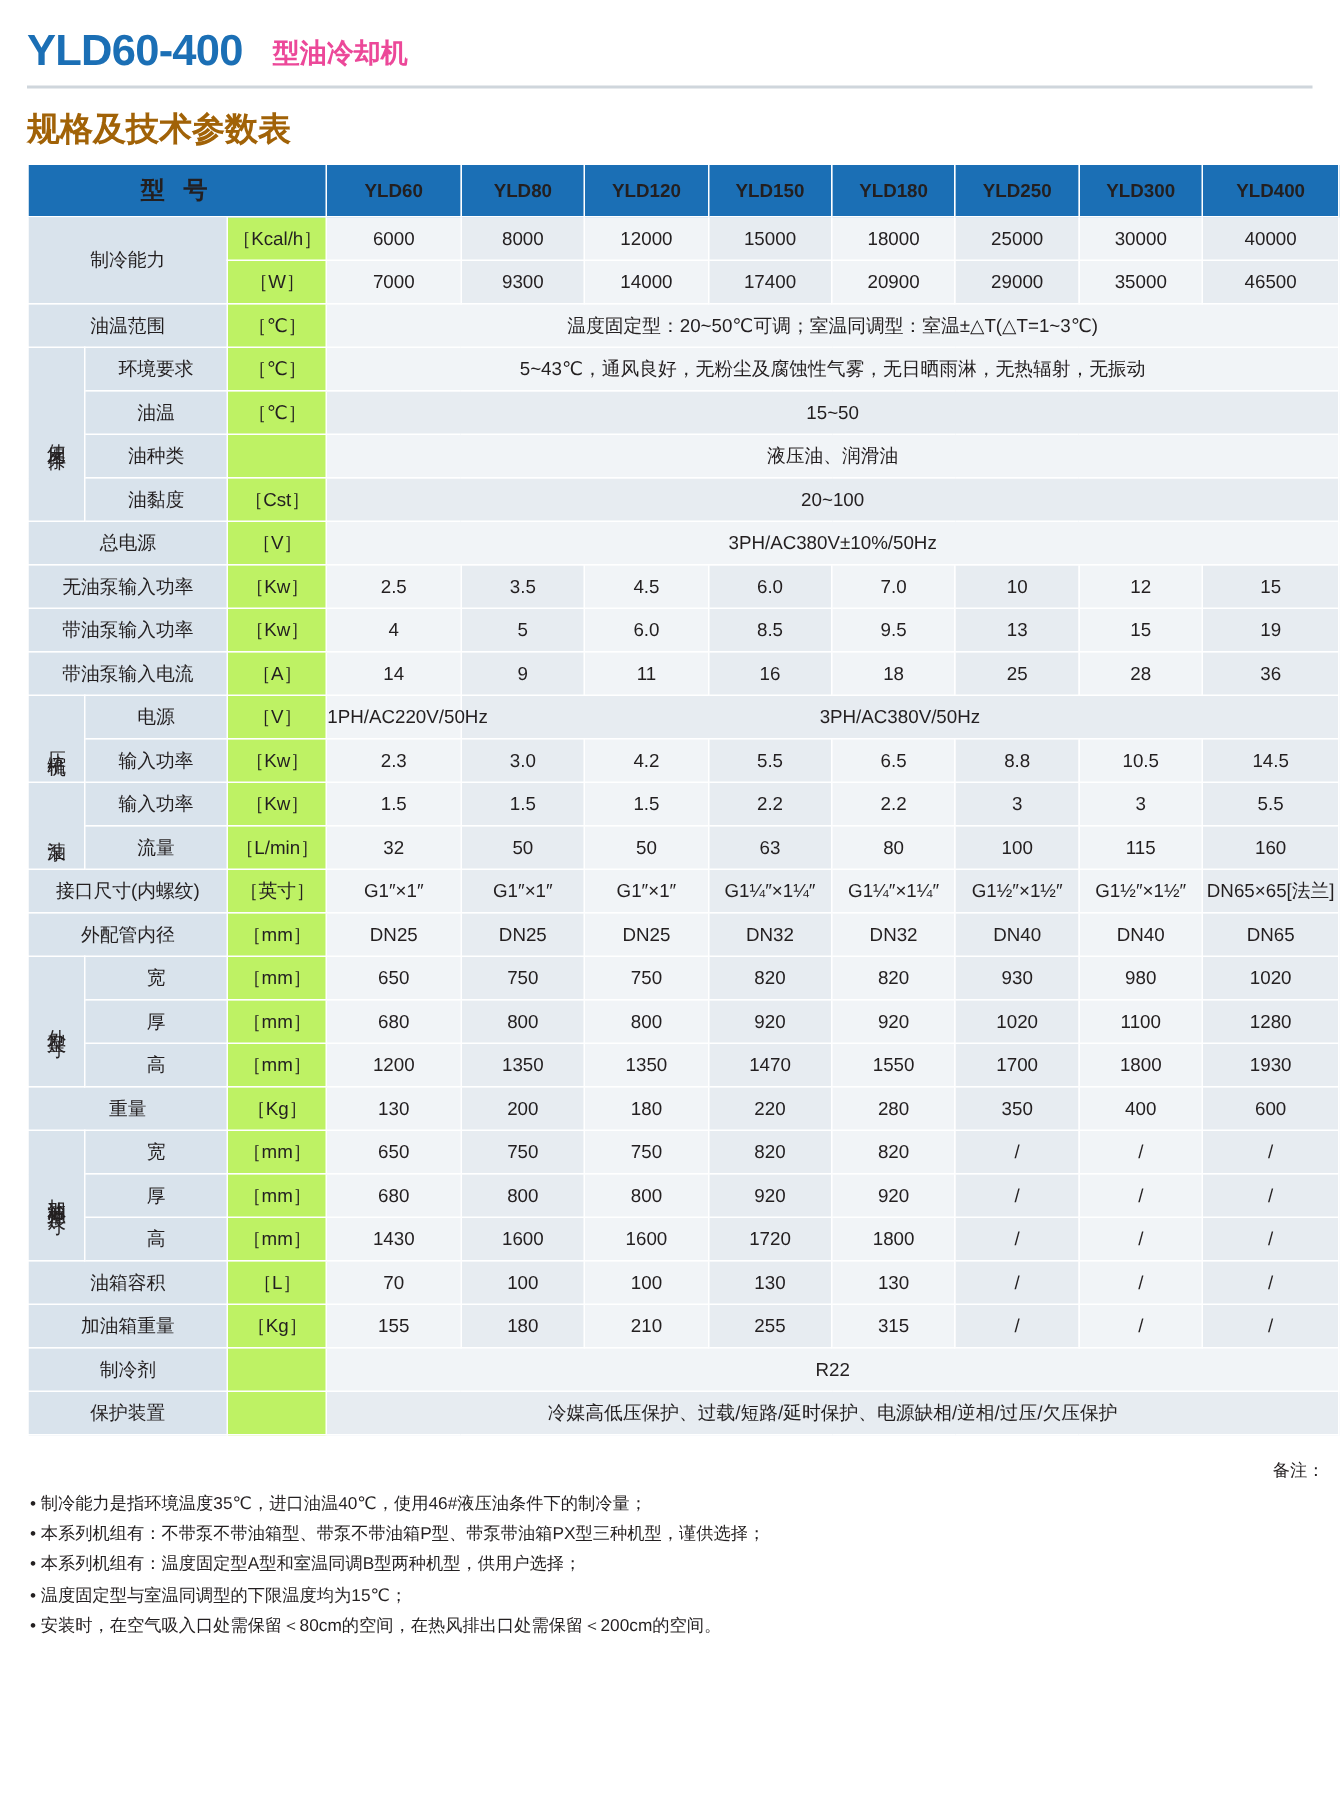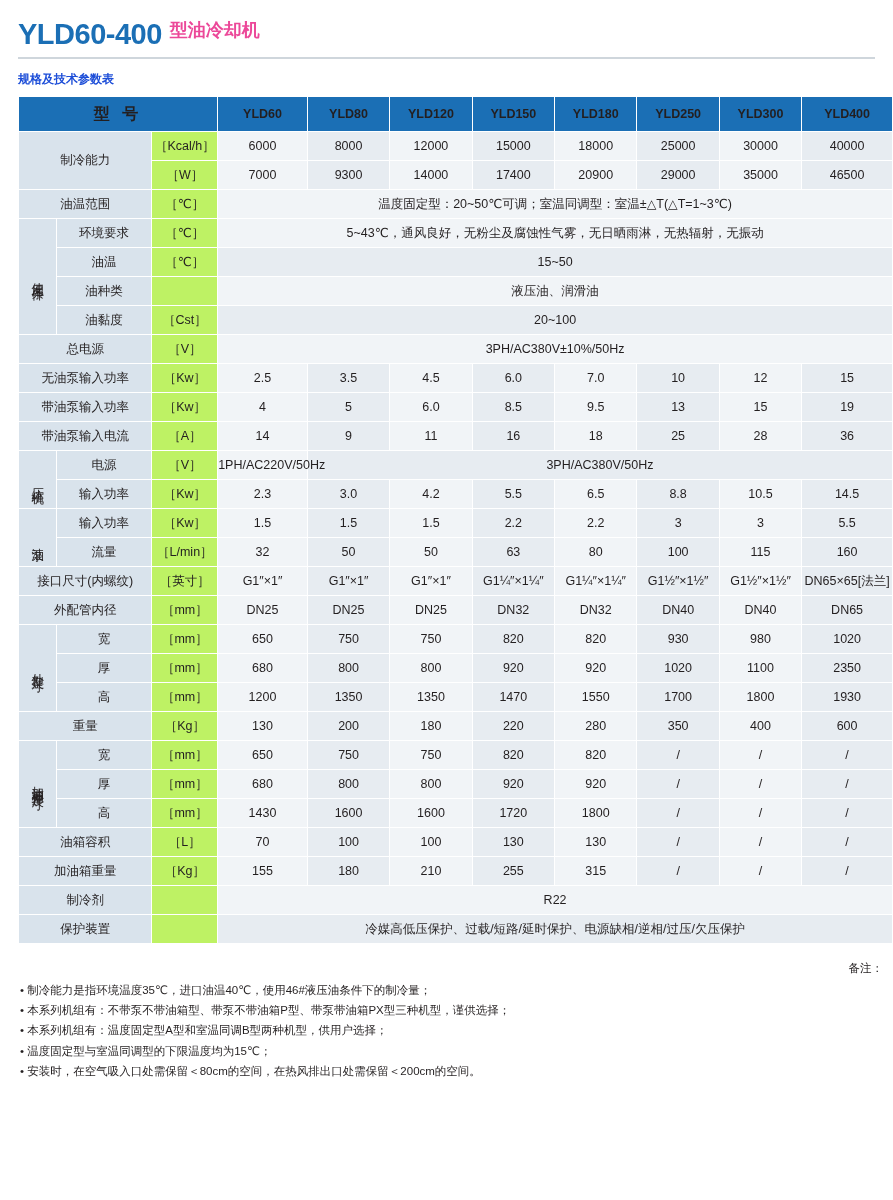--- a/index.html
+++ b/index.html
@@ -1,22 +1,22 @@
 <!DOCTYPE html>
 <html><head>
 <meta charset="utf-8">
 <style>
   html,body{margin:0;padding:0;background:#ffffff;}
   body{width:893px;font-family:"Liberation Sans","DejaVu Sans",sans-serif;color:#231f20;}
   .page{width:893px;box-sizing:border-box;padding:18px 10px 10px 10px;}
-  .title-row{display:flex;align-items:flex-start;gap:8px;padding-left:8px;}
+  .title-row{display:flex;align-items:center;gap:20px;padding-left:8px;}
   .title-main{font-size:29px;font-weight:bold;color:#1b6fb5;letter-spacing:-0.5px;}
   .title-sub{font-size:18px;font-weight:bold;color:#ec4899;}
   .title-rule{margin:6px 8px 0 8px;height:2px;background:#cfd6dc;}
-  .section-title{margin:12px 0 8px 8px;font-size:12px;font-weight:bold;color:#1d4ed8;}
+  .section-title{margin:12px 0 8px 8px;font-size:22px;font-weight:bold;color:#a16207;}
 
   table.spec{border-collapse:collapse;width:875px;margin-left:8px;table-layout:fixed;}
   table.spec td,table.spec th{border:1px solid #ffffff;font-size:12.5px;text-align:center;vertical-align:middle;color:#231f20;padding:0;}
   .hdr{background:#1b6fb5;color:#ffffff;font-weight:bold;font-size:15px;height:34px;}
   .hdr.first{font-size:16px;letter-spacing:4px;}
   .lbl{background:#d9e3ec;font-size:12.5px;height:28px;}
   .lbl.vert{background:#d9e3ec;}
   .unit{background:#bef264;font-size:11.5px;}
   .val{background:#f1f4f7;height:28px;}
   .val.alt{background:#e7ecf1;}
@@ -252,21 +252,21 @@
       <tr>
         <td class="lbl">厚</td>
         <td class="unit">［mm］</td>
         <td class="val">680</td>
         <td class="val alt">800</td>
         <td class="val">800</td>
         <td class="val alt">920</td>
         <td class="val">920</td>
         <td class="val alt">1020</td>
         <td class="val">1100</td>
-        <td class="val alt">2350</td>
+        <td class="val alt">1280</td>
       </tr>
       <tr>
         <td class="lbl">高</td>
         <td class="unit">［mm］</td>
         <td class="val">1200</td>
         <td class="val alt">1350</td>
         <td class="val">1350</td>
         <td class="val alt">1470</td>
         <td class="val">1550</td>
         <td class="val alt">1700</td>

